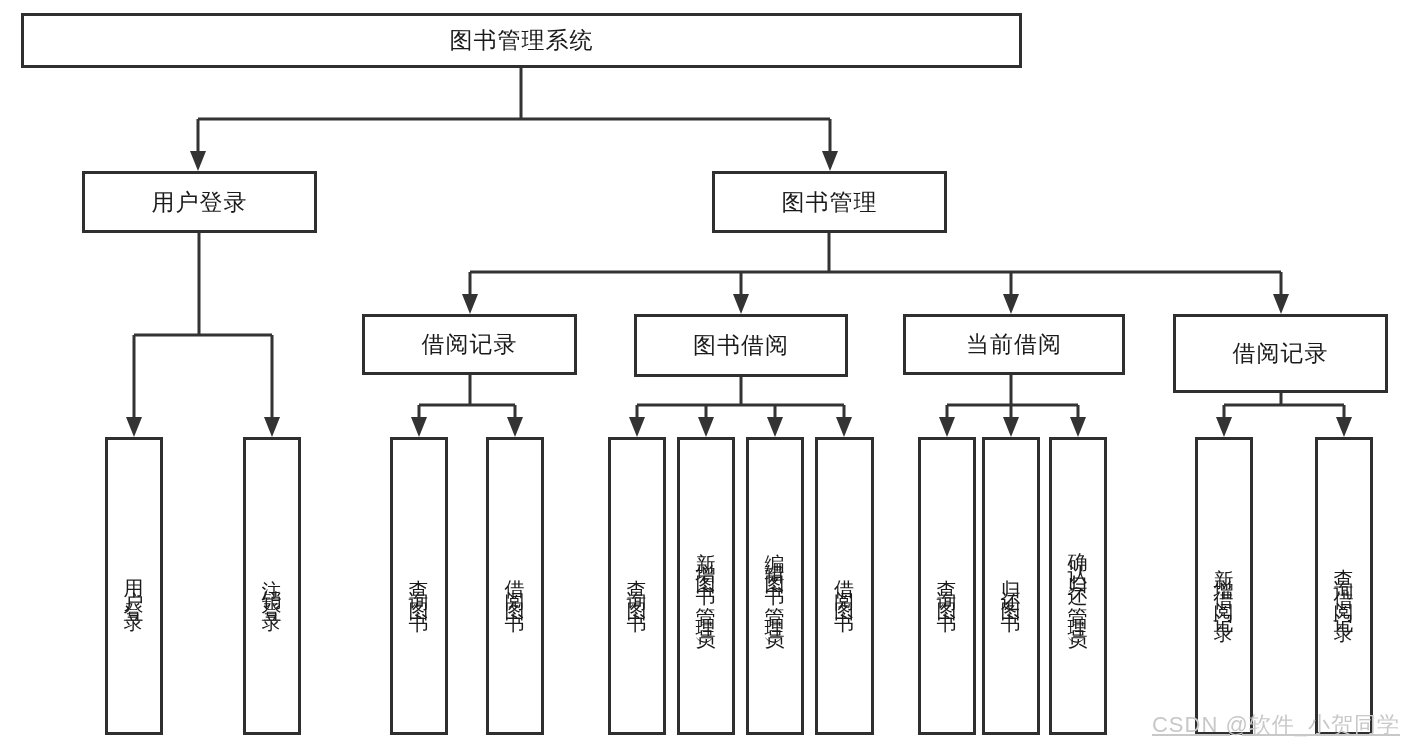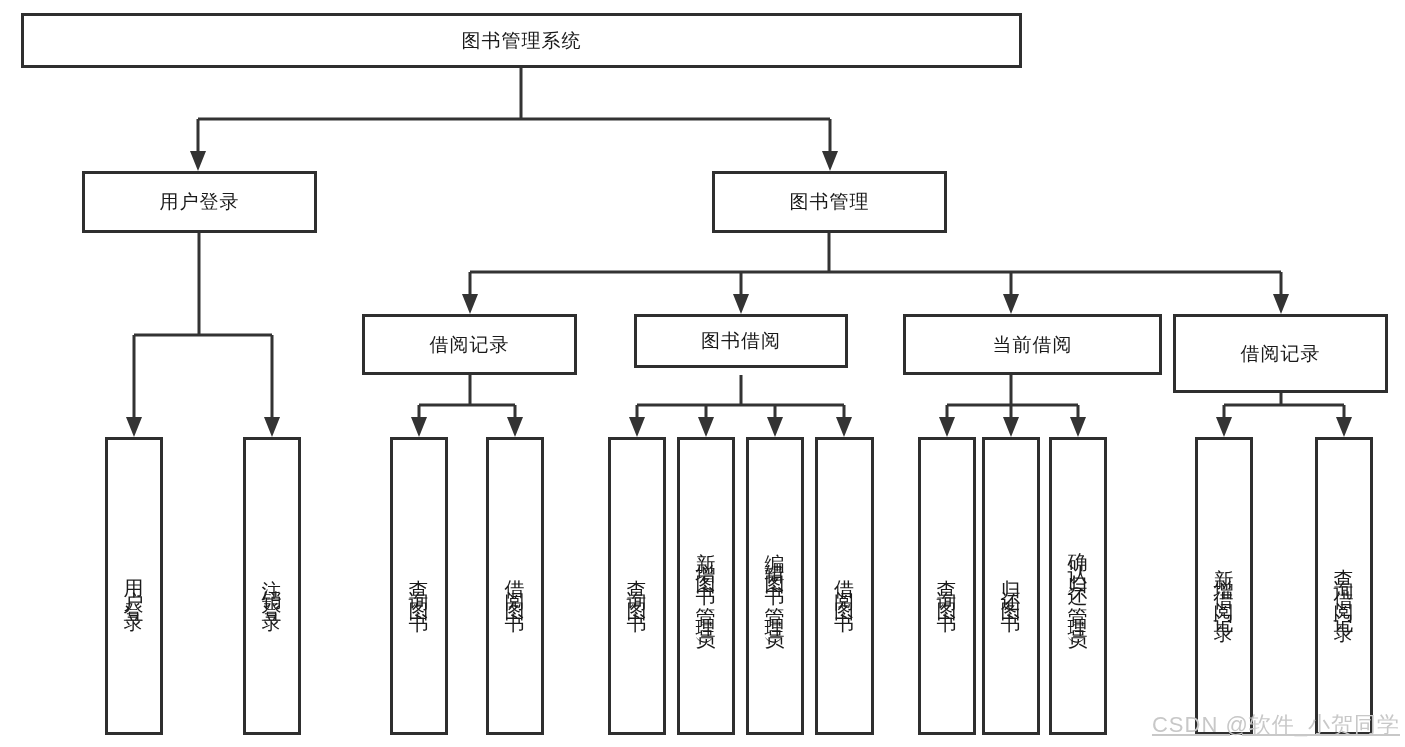--- a/index.html
+++ b/index.html
@@ -26,21 +26,21 @@
     box-sizing: border-box;
     border: 3px solid #2f2f2f;
     background: #ffffff;
     display: flex;
     align-items: center;
     justify-content: center;
     color: #1a1a1a;
     z-index: 2;
   }
   .node.h .lbl {
-    font-size: 19px;
+    font-size: 23px;
     letter-spacing: 1px;
     white-space: nowrap;
   }
   .node.v .lbl {
     writing-mode: vertical-rl;
     text-orientation: mixed;
     font-size: 20px;
     letter-spacing: 11px;
     line-height: 1;
     white-space: nowrap;
@@ -102,24 +102,24 @@
   <div class="node h" style="left:82px;top:171px;width:235px;height:62px">
     <span class="lbl">用户登录</span>
   </div>
   <div class="node h" style="left:712px;top:171px;width:235px;height:62px">
     <span class="lbl">图书管理</span>
   </div>
 
   <div class="node h" style="left:362px;top:314px;width:215px;height:61px">
     <span class="lbl">借阅记录</span>
   </div>
-  <div class="node h" style="left:634px;top:314px;width:214px;height:54px">
+  <div class="node h" style="left:634px;top:314px;width:214px;height:63px">
     <span class="lbl">图书借阅</span>
   </div>
-  <div class="node h" style="left:903px;top:314px;width:259px;height:61px">
+  <div class="node h" style="left:903px;top:314px;width:222px;height:61px">
     <span class="lbl">当前借阅</span>
   </div>
   <div class="node h" style="left:1173px;top:314px;width:215px;height:79px">
     <span class="lbl">借阅记录</span>
   </div>
 
   <div class="node v" style="left:105px;top:437px;width:58px;height:298px">
     <span class="lbl">用户登录</span>
   </div>
   <div class="node v" style="left:243px;top:437px;width:58px;height:298px">

